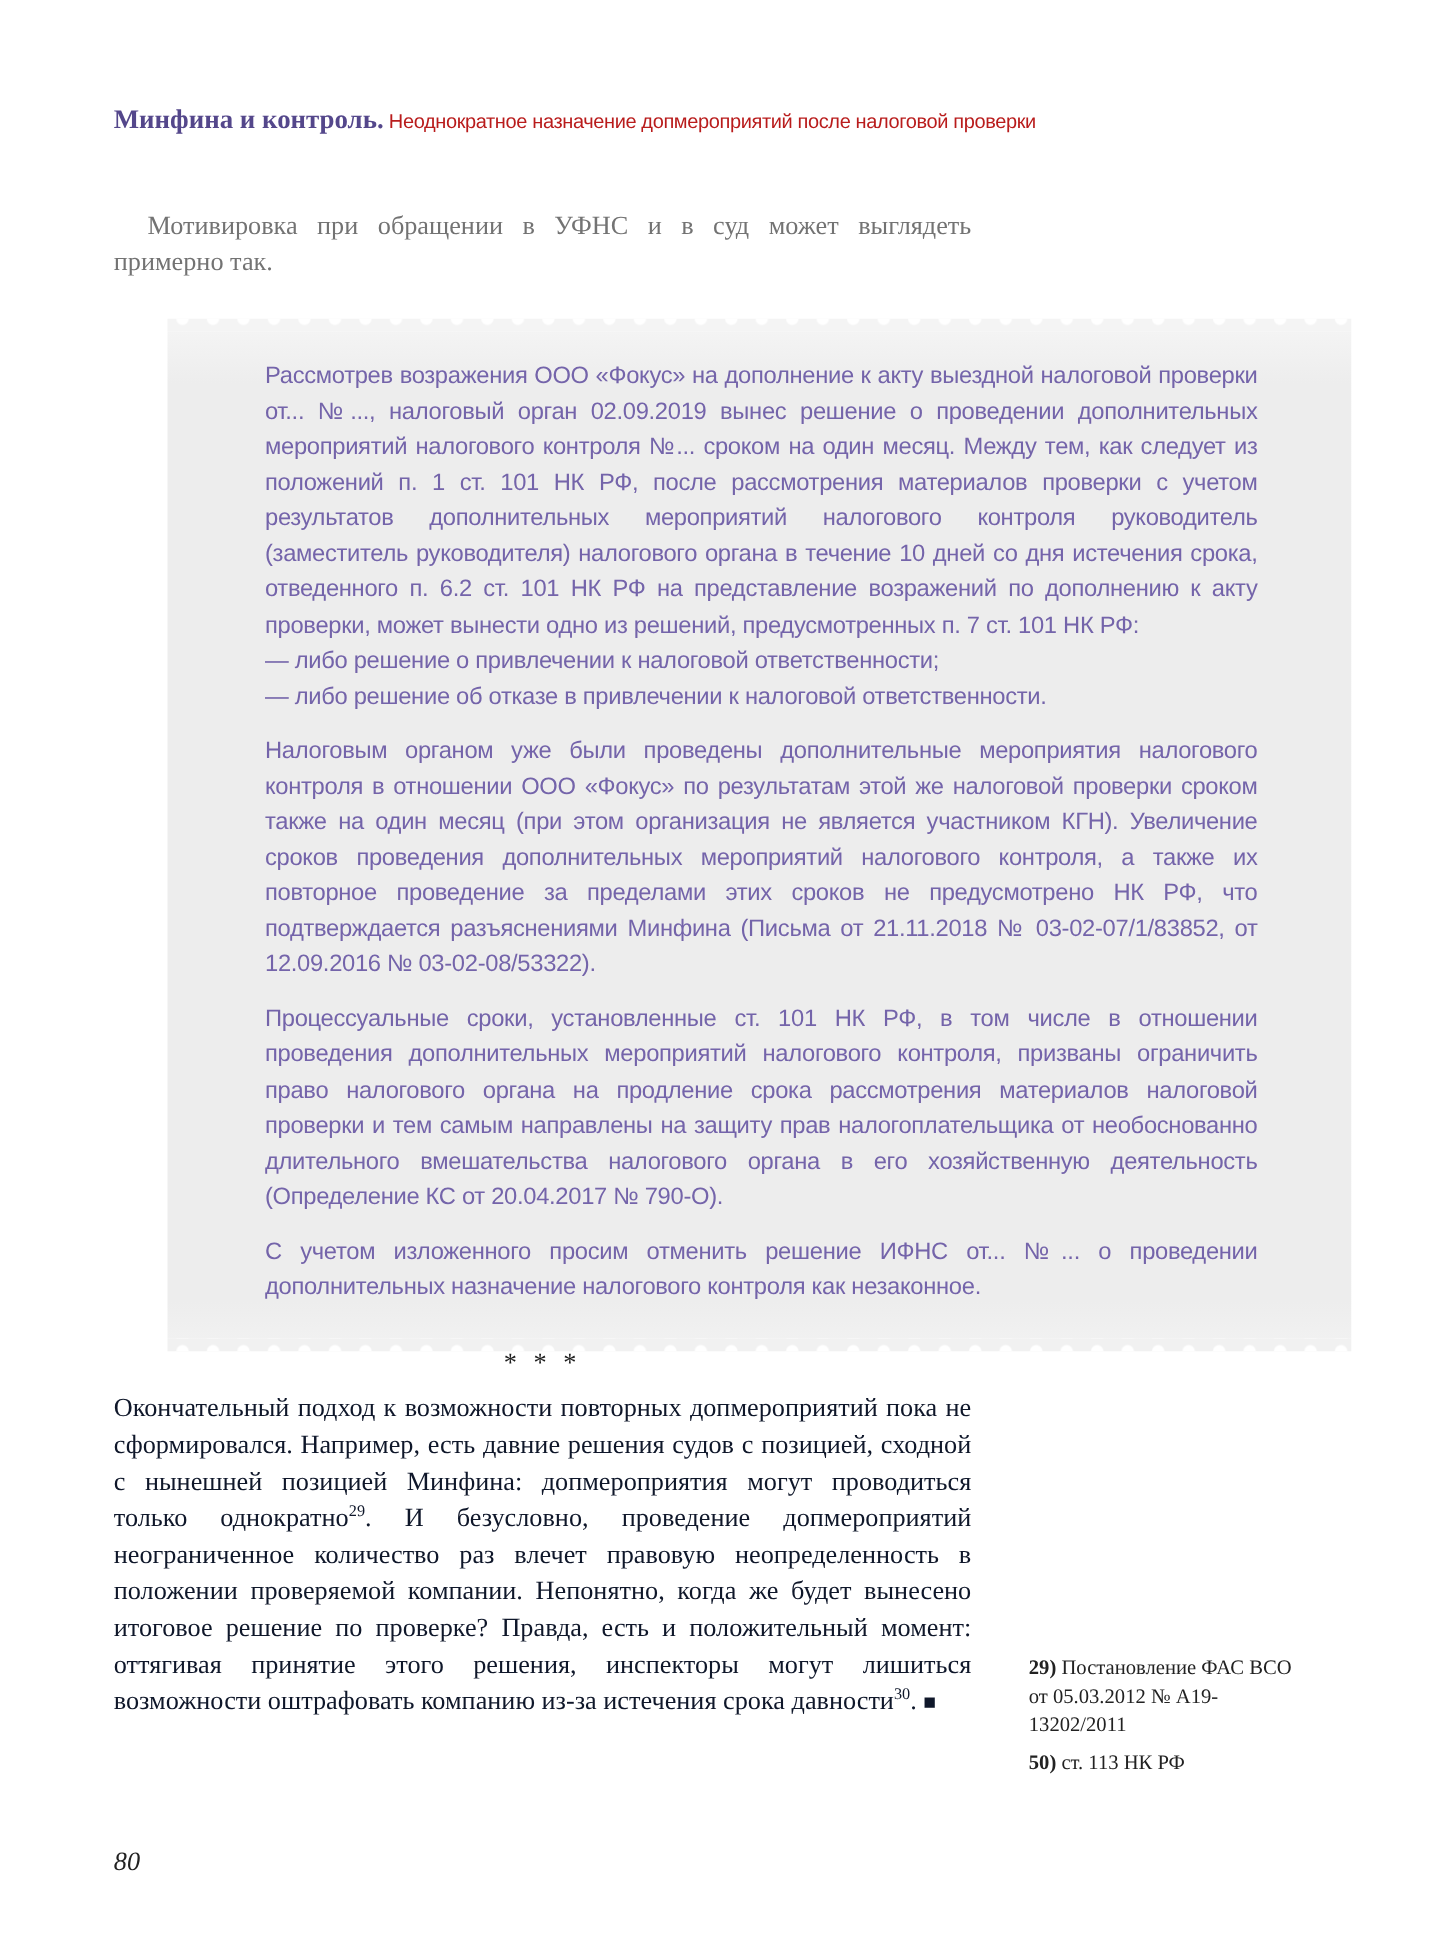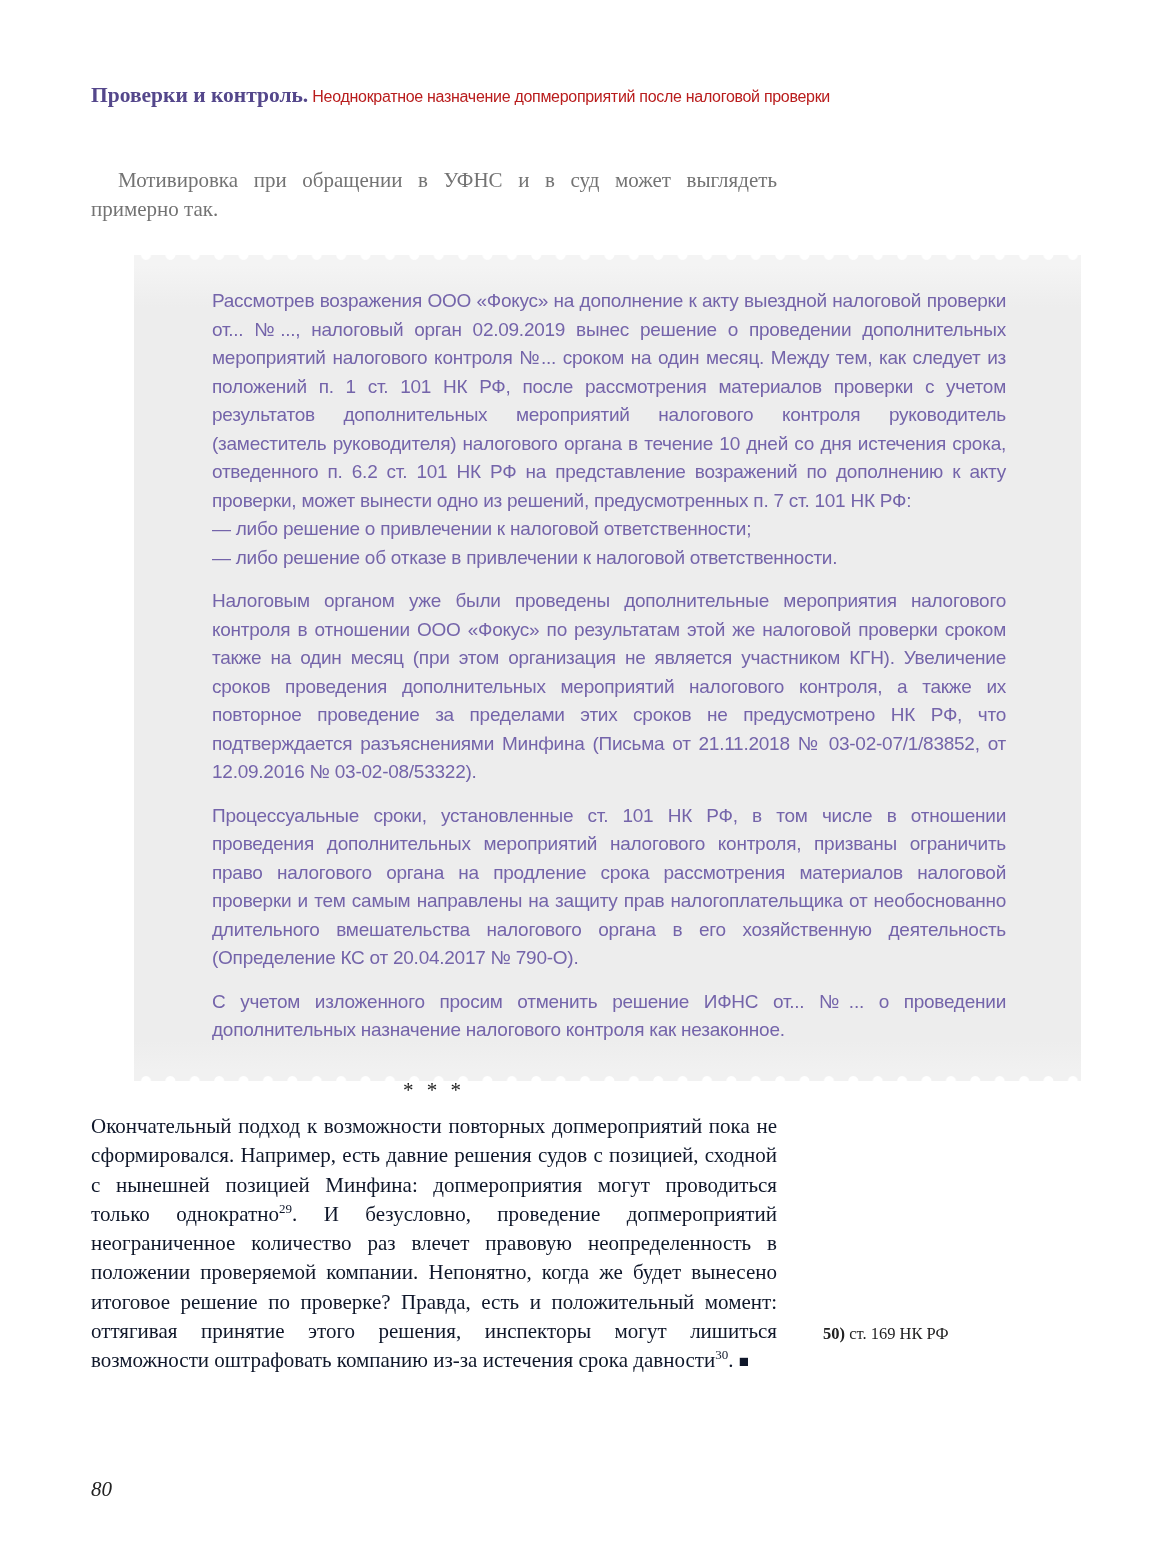--- a/index.html
+++ b/index.html
@@ -132,21 +132,21 @@
     color: #222222;
     font-style: italic;
   }
 </style>
 </head>
 <body>
 
 <div class="page">
 
   <div class="running-head">
-    <span class="rh-bold">Проверки и контроль.</span><span class="rh-rest"> Неоднократное назначение допмероприятий после налоговой проверки</span>
+    <span class="rh-bold">Минфина и контроль.</span><span class="rh-rest"> Неоднократное назначение допмероприятий после налоговой проверки</span>
   </div>
 
   <p class="intro">Мотивировка при обращении в УФНС и в суд может выглядеть примерно так.</p>
 
   <div class="quote-box">
     <div class="perf perf-top"></div>
     <div class="quote-body">
       <p>Рассмотрев возражения ООО «Фокус» на дополнение к акту выездной налоговой проверки от... №..., налоговый орган 02.09.2019 вынес решение о проведении дополнительных мероприятий налогового контроля №... сроком на один месяц. Между тем, как следует из положений п. 1 ст. 101 НК РФ, после рассмотрения материалов проверки с учетом результатов дополнительных мероприятий налогового контроля руководитель (заместитель руководителя) налогового органа в течение 10 дней со дня истечения срока, отведенного п. 6.2 ст. 101 НК РФ на представление возражений по дополнению к акту проверки, может вынести одно из решений, предусмотренных п. 7 ст. 101 НК РФ:
 — либо решение о привлечении к налоговой ответственности;
 — либо решение об отказе в привлечении к налоговой ответственности.</p>
@@ -155,18 +155,19 @@
       <p class="last">С учетом изложенного просим отменить решение ИФНС от... №... о проведении дополнительных назначение налогового контроля как незаконное.</p>
     </div>
     <div class="perf perf-bottom"></div>
   </div>
 
   <div class="separator">* * *</div>
 
   <p class="final"><span>Окончательный подход к возможности повторных допмероприятий пока не сформировался. Например, есть давние решения судов с позицией, сходной с нынешней позицией Минфина: допмероприятия могут проводиться только однократно</span><sup>29</sup><span>. И безусловно, проведение допмероприятий неограниченное количество раз влечет правовую неопределенность в положении проверяемой компании. Непонятно, когда же будет вынесено итоговое решение по проверке? Правда, есть и положительный момент: оттягивая принятие этого решения, инспекторы могут лишиться возможности оштрафовать компанию из-за истечения срока давности</span><sup>30</sup><span>. </span><span class="endmark">■</span></p>
 
   <div class="footnotes">
-    <p class="fn"><b>50)</b> <span>ст. 169 НК РФ</span></p>
+    <p class="fn"><b>29)</b> <span>Постановление ФАС ВСО от 05.03.2012 № А19-13202/2011</span></p>
+    <p class="fn"><b>50)</b> <span>ст. 113 НК РФ</span></p>
   </div>
 
   <div class="page-number">80</div>
 
 </div>
 
 </body></html>

